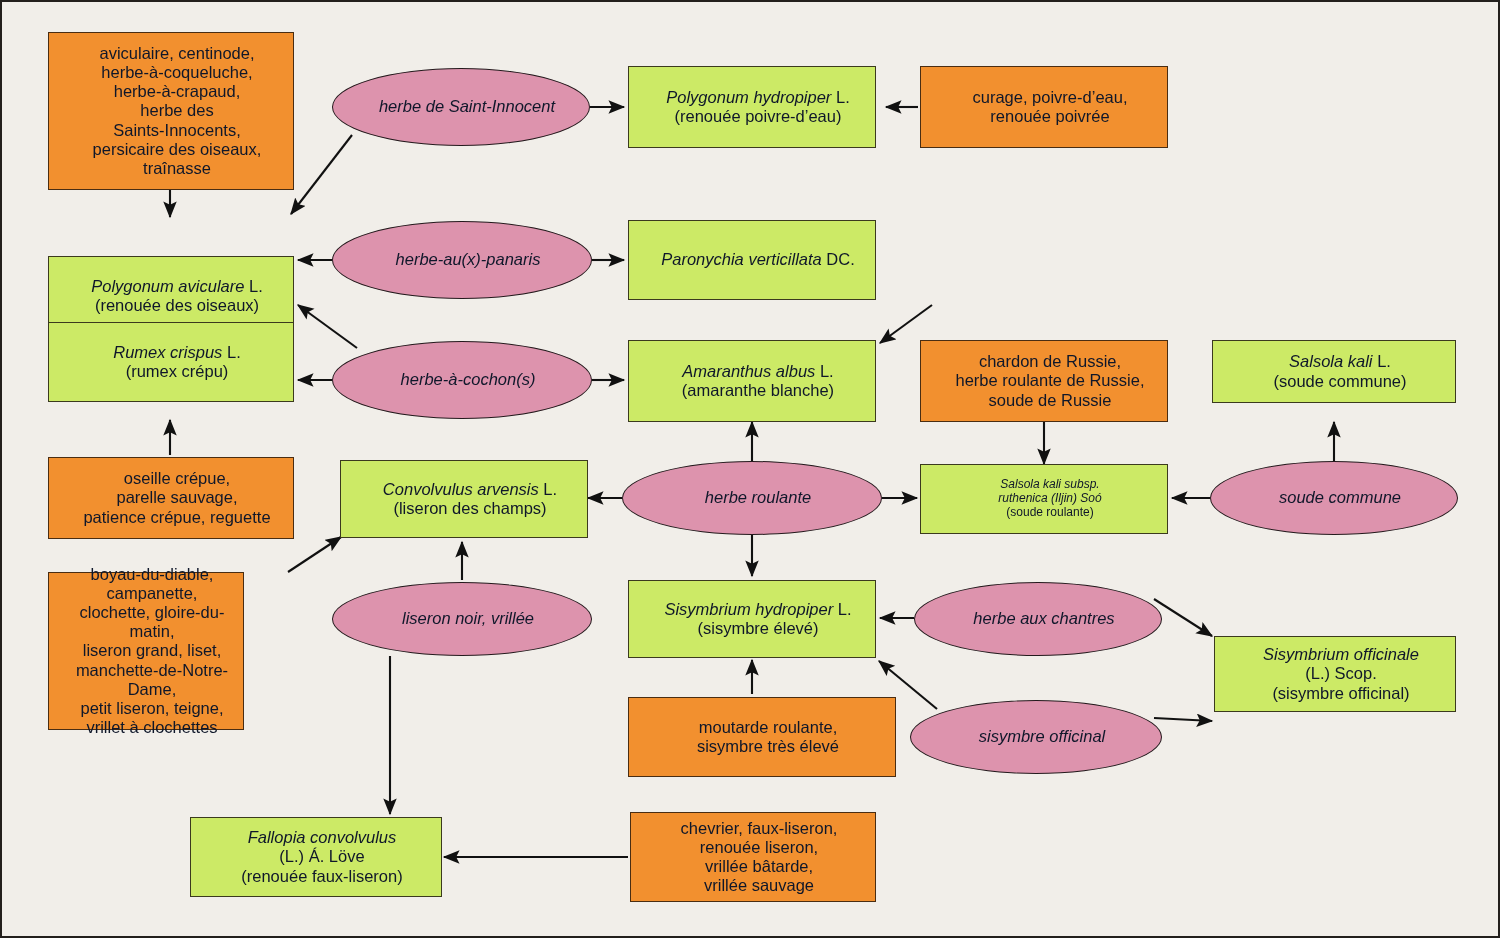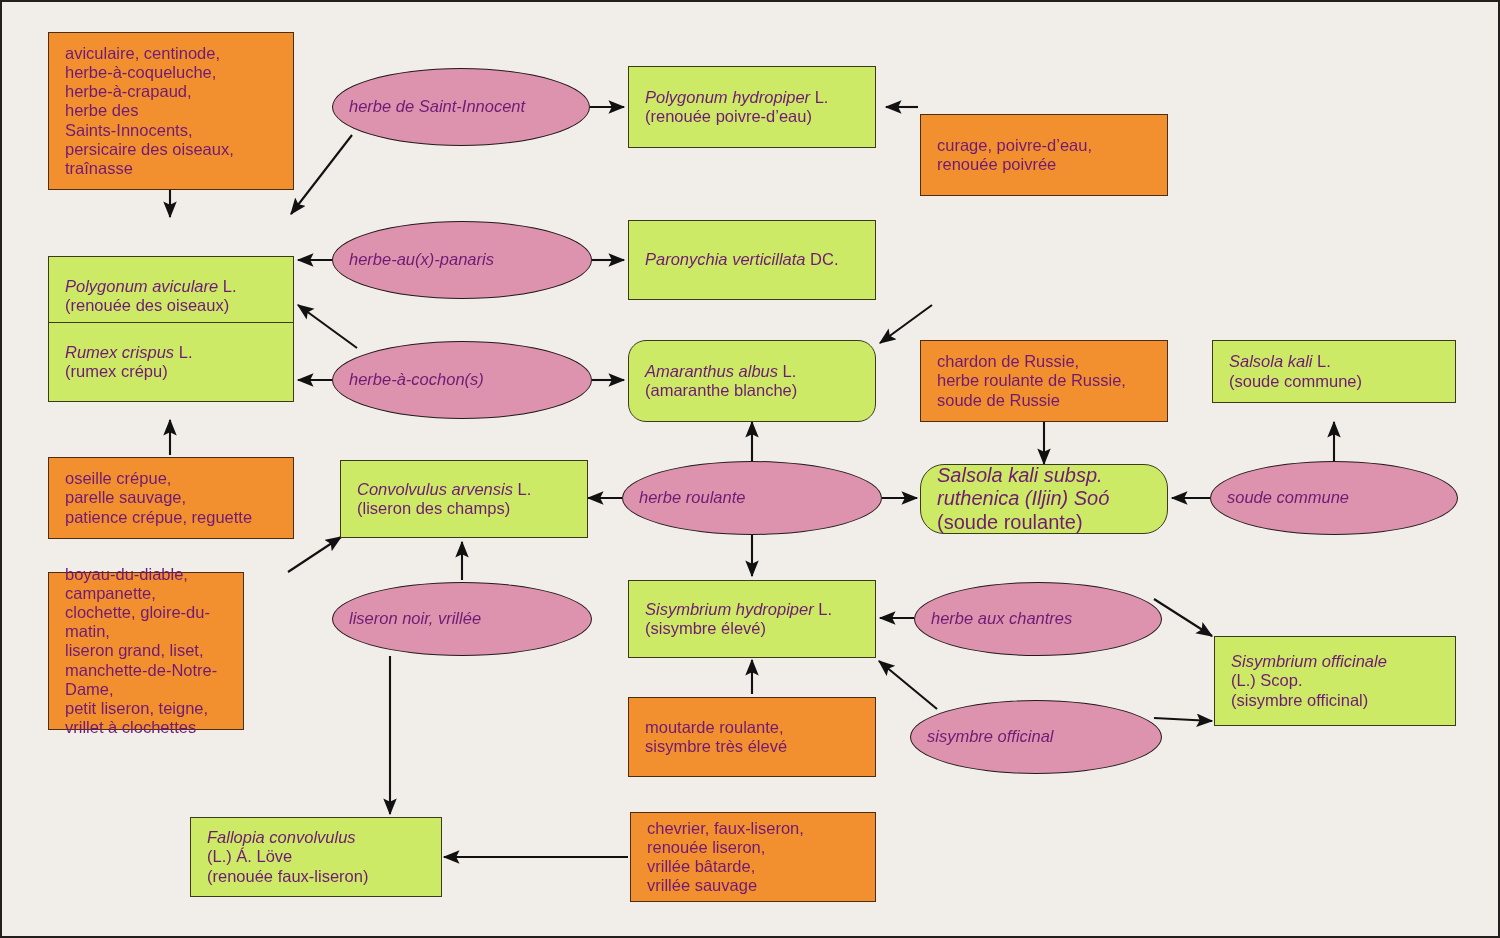--- a/index.html
+++ b/index.html
@@ -19,23 +19,23 @@
     overflow:hidden;
   }
   svg#edges{
     position:absolute;left:0;top:0;width:1500px;height:938px;
     pointer-events:none;
   }
   .node{
     position:absolute;
     box-sizing:border-box;
     display:flex;align-items:center;justify-content:center;
-    text-align:left;
+    text-align:center;
     line-height:1.16;
-    color:#701a75;
+    color:#0f172a;
     z-index:5;
     padding-left:12px;
   }
   .node > span{display:block;width:100%;padding:0 4px;}
   .sci{
     background:#ccea66;
     border:1.6px solid #3b3a1e;
     font-size:16.5px;
   }
   .vern{
@@ -126,21 +126,21 @@
   </div>
 
   <div class="node ell" style="left:330px;top:66px;width:258px;height:78px;">
     <span>herbe de Saint-Innocent</span>
   </div>
 
   <div class="node sci" style="left:626px;top:64px;width:248px;height:82px;">
     <span><i class="it">Polygonum hydropiper</i> L.<br>(renouée poivre-d’eau)</span>
   </div>
 
-  <div class="node vern" style="left:918px;top:64px;width:248px;height:82px;margin-top:48px;">
+  <div class="node vern" style="left:918px;top:64px;width:248px;height:82px;">
     <span>curage, poivre-d’eau,<br>renouée poivrée</span>
   </div>
 
   <div class="node sci" style="left:46px;top:218px;width:246px;height:80px;margin-top:36px;">
     <span><i class="it">Polygonum aviculare</i> L.<br>(renouée des oiseaux)</span>
   </div>
 
   <div class="node ell" style="left:330px;top:219px;width:260px;height:78px;">
     <span>herbe-au(x)-panaris</span>
   </div>
@@ -151,21 +151,21 @@
 
 
   <div class="node sci" style="left:46px;top:320px;width:246px;height:80px;">
     <span><i class="it">Rumex crispus</i> L.<br>(rumex crépu)</span>
   </div>
 
   <div class="node ell" style="left:330px;top:339px;width:260px;height:78px;">
     <span>herbe-à-cochon(s)</span>
   </div>
 
-  <div class="node sci" style="left:626px;top:338px;width:248px;height:82px;border-radius:18px;">
+  <div class="node sci" style="left:626px;top:338px;width:248px;height:82px;">
     <span><i class="it">Amaranthus albus</i> L.<br>(amaranthe blanche)</span>
   </div>
 
   <div class="node vern" style="left:918px;top:338px;width:248px;height:82px;">
     <span>chardon de Russie,<br>herbe roulante de Russie,<br>soude de Russie</span>
   </div>
 
   <div class="node sci" style="left:1210px;top:338px;width:244px;height:63px;">
     <span><i class="it">Salsola kali</i> L.<br>(soude commune)</span>
   </div>
@@ -175,21 +175,21 @@
   </div>
 
   <div class="node sci" style="left:338px;top:458px;width:248px;height:78px;">
     <span><i class="it">Convolvulus arvensis</i> L.<br>(liseron des champs)</span>
   </div>
 
   <div class="node ell" style="left:620px;top:459px;width:260px;height:74px;">
     <span>herbe roulante</span>
   </div>
 
-  <div class="node sci" style="left:918px;top:462px;width:248px;height:70px;font-size:20px;border-radius:24px;">
+  <div class="node sci" style="left:918px;top:462px;width:248px;height:70px;font-size:12px;">
     <span><i class="it">Salsola kali subsp.</i><br><i class="it">ruthenica (Iljin) Soó</i><br>(soude roulante)</span>
   </div>
 
   <div class="node ell" style="left:1208px;top:459px;width:248px;height:74px;">
     <span>soude commune</span>
   </div>
 
   <div class="node vern" style="left:46px;top:570px;width:196px;height:158px;">
     <span>boyau-du-diable,<br>campanette,<br>clochette, gloire-du-matin,<br>liseron grand, liset,<br>manchette-de-Notre-Dame,<br>petit liseron, teigne,<br>vrillet à clochettes</span>
   </div>
@@ -199,25 +199,25 @@
   </div>
 
   <div class="node sci" style="left:626px;top:578px;width:248px;height:78px;">
     <span><i class="it">Sisymbrium hydropiper</i> L.<br>(sisymbre élevé)</span>
   </div>
 
   <div class="node ell" style="left:912px;top:580px;width:248px;height:74px;">
     <span>herbe aux chantres</span>
   </div>
 
-  <div class="node sci" style="left:1212px;top:634px;width:242px;height:90px;">
+  <div class="node sci" style="left:1212px;top:634px;width:242px;height:76px;">
     <span><i class="it">Sisymbrium officinale</i><br>(L.) Scop.<br>(sisymbre officinal)</span>
   </div>
 
-  <div class="node vern" style="left:626px;top:695px;width:248px;height:80px;">
+  <div class="node vern" style="left:626px;top:695px;width:268px;height:80px;">
     <span>moutarde roulante,<br>sisymbre très élevé</span>
   </div>
 
   <div class="node ell" style="left:908px;top:698px;width:252px;height:74px;">
     <span>sisymbre officinal</span>
   </div>
 
   <div class="node sci" style="left:188px;top:815px;width:252px;height:80px;">
     <span><i class="it">Fallopia convolvulus</i><br>(L.) Á. Löve<br>(renouée faux-liseron)</span>
   </div>

